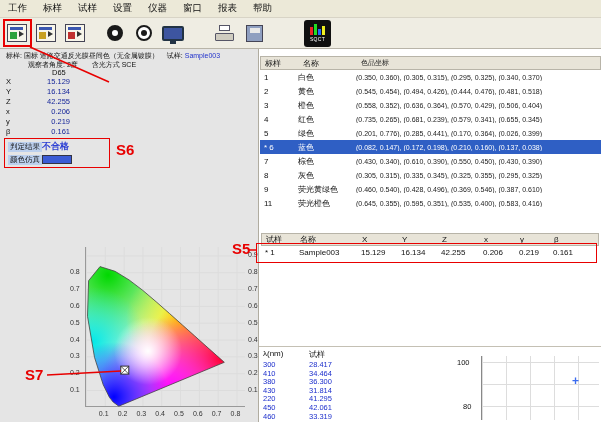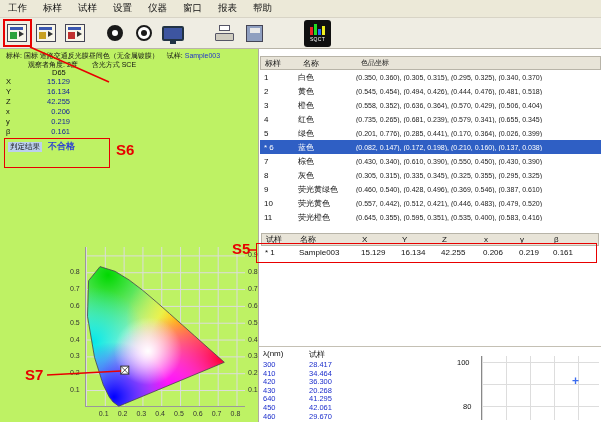--- a/index.html
+++ b/index.html
@@ -26,34 +26,34 @@
 .ic-printer .p-paper{position:absolute;left:4px;top:0;width:11px;height:6px;background:#fff;border:1px solid #556}
 .ic-printer .p-body{position:absolute;left:0;bottom:1px;width:19px;height:8px;background:#cfccc0;border:1px solid #556;border-radius:1px}
 .ic-save{width:17px;height:17px;background:#8f9fc0;border:1px solid #445;display:block;position:relative}
 .ic-save i{position:absolute;left:3px;top:2px;width:10px;height:5px;background:#e8e8e8}
 .sqct{width:27px;height:27px;background:#101010;border-radius:3px;display:flex;flex-direction:column;align-items:center;justify-content:center;gap:1px}
 .sqct-bars{display:flex;align-items:flex-end;gap:1px;height:11px}
 .sqct-bars i{width:3px;display:block}
 .b1{height:8px;background:#e22}.b2{height:11px;background:#2d2}.b3{height:6px;background:#26f}.b4{height:9px;background:#ee2}
 .sqct-text{font-size:5px;color:#fff;letter-spacing:.3px}
 
-.left-panel{position:absolute;left:0;top:49px;width:258px;bottom:0;background:#bef264}
+.left-panel{position:absolute;left:0;top:49px;width:258px;bottom:0;background:#e5e5e5}
 .right-panel{position:absolute;left:258px;top:49px;right:0;bottom:0;background:#fff;border-left:1px solid #b0aca0}
 
 .info-line1{position:absolute;left:6px;top:2px;font-size:7px;white-space:nowrap;color:#111}
 .info-line1 .blue{color:#2233cc}
 .info-line2{position:absolute;left:28px;top:11px;font-size:7px;color:#111;white-space:nowrap}
 .info-line2 span{margin-right:12px}
 .illum{position:absolute;left:52px;top:19px;font-size:7.5px;color:#111}
 .tri{position:absolute;left:6px;top:27px;width:72px}
 .tri-row{display:flex;height:10px;align-items:center}
 .tri-l{width:24px;font-size:7.5px;color:#111}
 .tri-v{width:40px;text-align:right;font-size:7.5px;color:#16269a}
 .judge{position:absolute;left:8px;top:91px;width:100px}
-.j-row{display:flex;align-items:center;height:13px;gap:6px}
+.j-row{display:flex;align-items:center;height:13px;}
 .j-label{font-size:7.5px;background:#bcd0ee;padding:0 2px;color:#111}
 .j-fail{font-size:9px;font-weight:bold;color:#2b3fd4}
 .j-swatch{width:30px;height:9px;border:1px solid #334}
 
 .cx{position:absolute;left:70px;top:198px;width:200px;height:178px}
 .cx-plot{position:absolute;left:15px;top:0;width:160px;height:160px;border-left:1px solid #999;border-bottom:1px solid #999;
 background-image:linear-gradient(to right,#dcdcdc 1px,transparent 1px),linear-gradient(to bottom,#dcdcdc 1px,transparent 1px);
 background-size:18.82px 16.84px;background-position:0 8.42px}
 .cx-plot svg{position:absolute;left:0;top:0}
 .cx-lab{position:absolute;font-size:7px;color:#333;white-space:nowrap}
@@ -209,20 +209,24 @@
         </div>
         <div class="tri-row">
           <span class="tri-l">β</span>
           <span class="tri-v">0.161</span>
         </div>
       </div>
     <div class="judge">
       <div class="j-row">
         <span class="j-label">判定结果</span>
         <span class="j-fail">不合格</span>
+      </div>
+      <div class="j-row">
+        <span class="j-label">颜色仿真</span>
+        <span class="j-swatch" style="background: rgb(59, 91, 214);"></span>
       </div>
     </div>
 
     <div class="cx" id="cx">
       <div class="cx-plot">
         <svg width="160" height="160" viewBox="0 0 160 160">
           <defs>
             <clipPath id="locus">
               <path d="M32.8,159.2 L27.1,155 L23.4,150.3 L17.2,137.7 L8.5,110.3 L1.5,69.3 L2.6,33.7 L14,19.6 L29.1,24.3 L43.2,33 L56.8,43.4 L70.2,54.8 L83.6,66.6 L96.5,78.1 L108.3,88.6 L118,97.3 L130.2,108.1 L138.3,115.3 Z"></path>
             </clipPath>
@@ -349,25 +353,20 @@
             <span class="c-no">8</span>
             <span class="c-name">灰色</span>
             <span class="c-coords">(0.305, 0.315), (0.335, 0.345), (0.325, 0.355), (0.295, 0.325)</span>
           </div>
           <div class="t-row">
             <span class="c-no">9</span>
             <span class="c-name">荧光黄绿色</span>
             <span class="c-coords">(0.460, 0.540), (0.428, 0.496), (0.369, 0.546), (0.387, 0.610)</span>
           </div>
           <div class="t-row">
-            <span class="c-no">10</span>
-            <span class="c-name">荧光黄色</span>
-            <span class="c-coords">(0.557, 0.442), (0.512, 0.421), (0.446, 0.483), (0.479, 0.520)</span>
-          </div>
-          <div class="t-row">
             <span class="c-no">11</span>
             <span class="c-name">荧光橙色</span>
             <span class="c-coords">(0.645, 0.355), (0.595, 0.351), (0.535, 0.400), (0.583, 0.416)</span>
           </div>
         </div>
     </div>
     <div class="smp-table">
       <div class="t-head" id="smp-head">
           <span style="width: 34px;">试样</span>
           <span style="width: 62px;">名称</span>
@@ -399,38 +398,38 @@
     <div class="spec-rows" id="spec-rows">
         <div class="spec-row">
           <span class="s-wl">300</span>
           <span class="s-val">28.417</span>
         </div>
         <div class="spec-row">
           <span class="s-wl">410</span>
           <span class="s-val">34.464</span>
         </div>
         <div class="spec-row">
-          <span class="s-wl">420</span>
+          <span class="s-wl">380</span>
           <span class="s-val">36.300</span>
         </div>
         <div class="spec-row">
           <span class="s-wl">430</span>
-          <span class="s-val">20.268</span>
-        </div>
-        <div class="spec-row">
-          <span class="s-wl">640</span>
+          <span class="s-val">31.814</span>
+        </div>
+        <div class="spec-row">
+          <span class="s-wl">220</span>
           <span class="s-val">41.295</span>
         </div>
         <div class="spec-row">
           <span class="s-wl">450</span>
           <span class="s-val">42.061</span>
         </div>
         <div class="spec-row">
           <span class="s-wl">460</span>
-          <span class="s-val">29.670</span>
+          <span class="s-val">33.319</span>
         </div>
       </div>
     <div class="spec-chart">
       <div id="sc-labels">
           <span class="sc-lab" style="top: 6px; left: 2px;">100</span>
           <span class="sc-lab" style="top: 50px; left: 8px;">80</span>
         </div>
       <div class="sc-grid"></div>
       <span class="sc-plus">+</span>
     </div>

